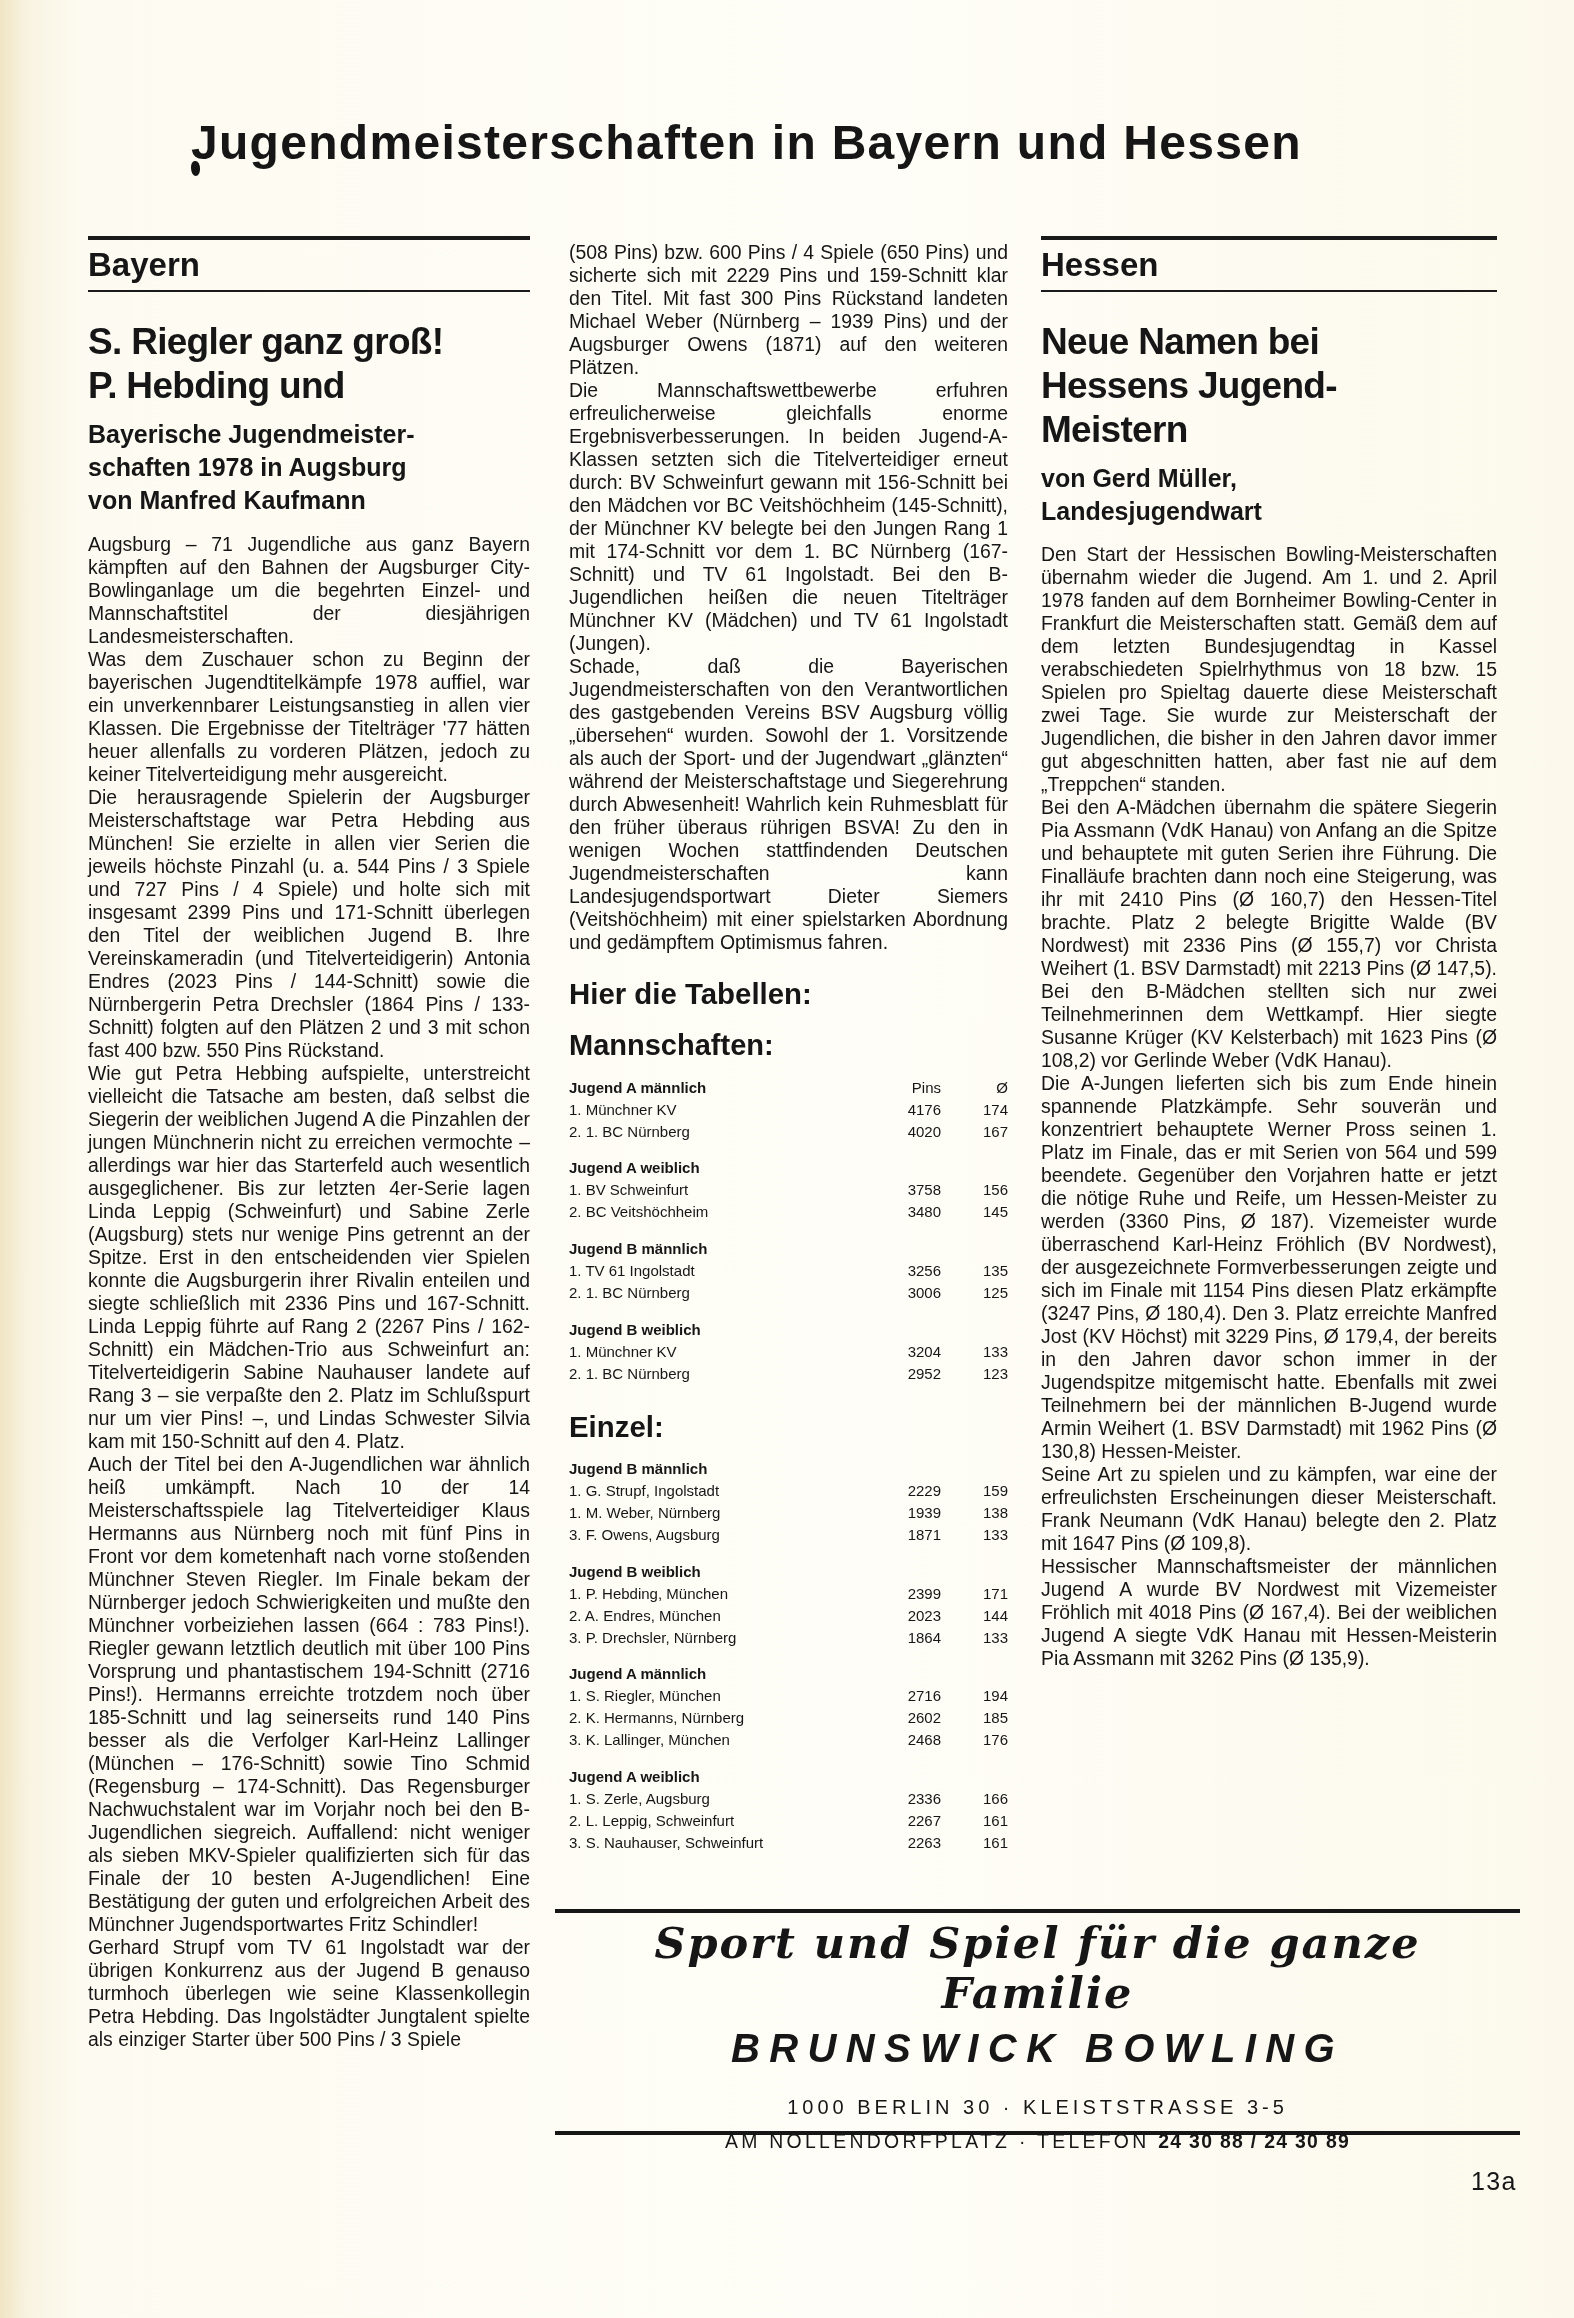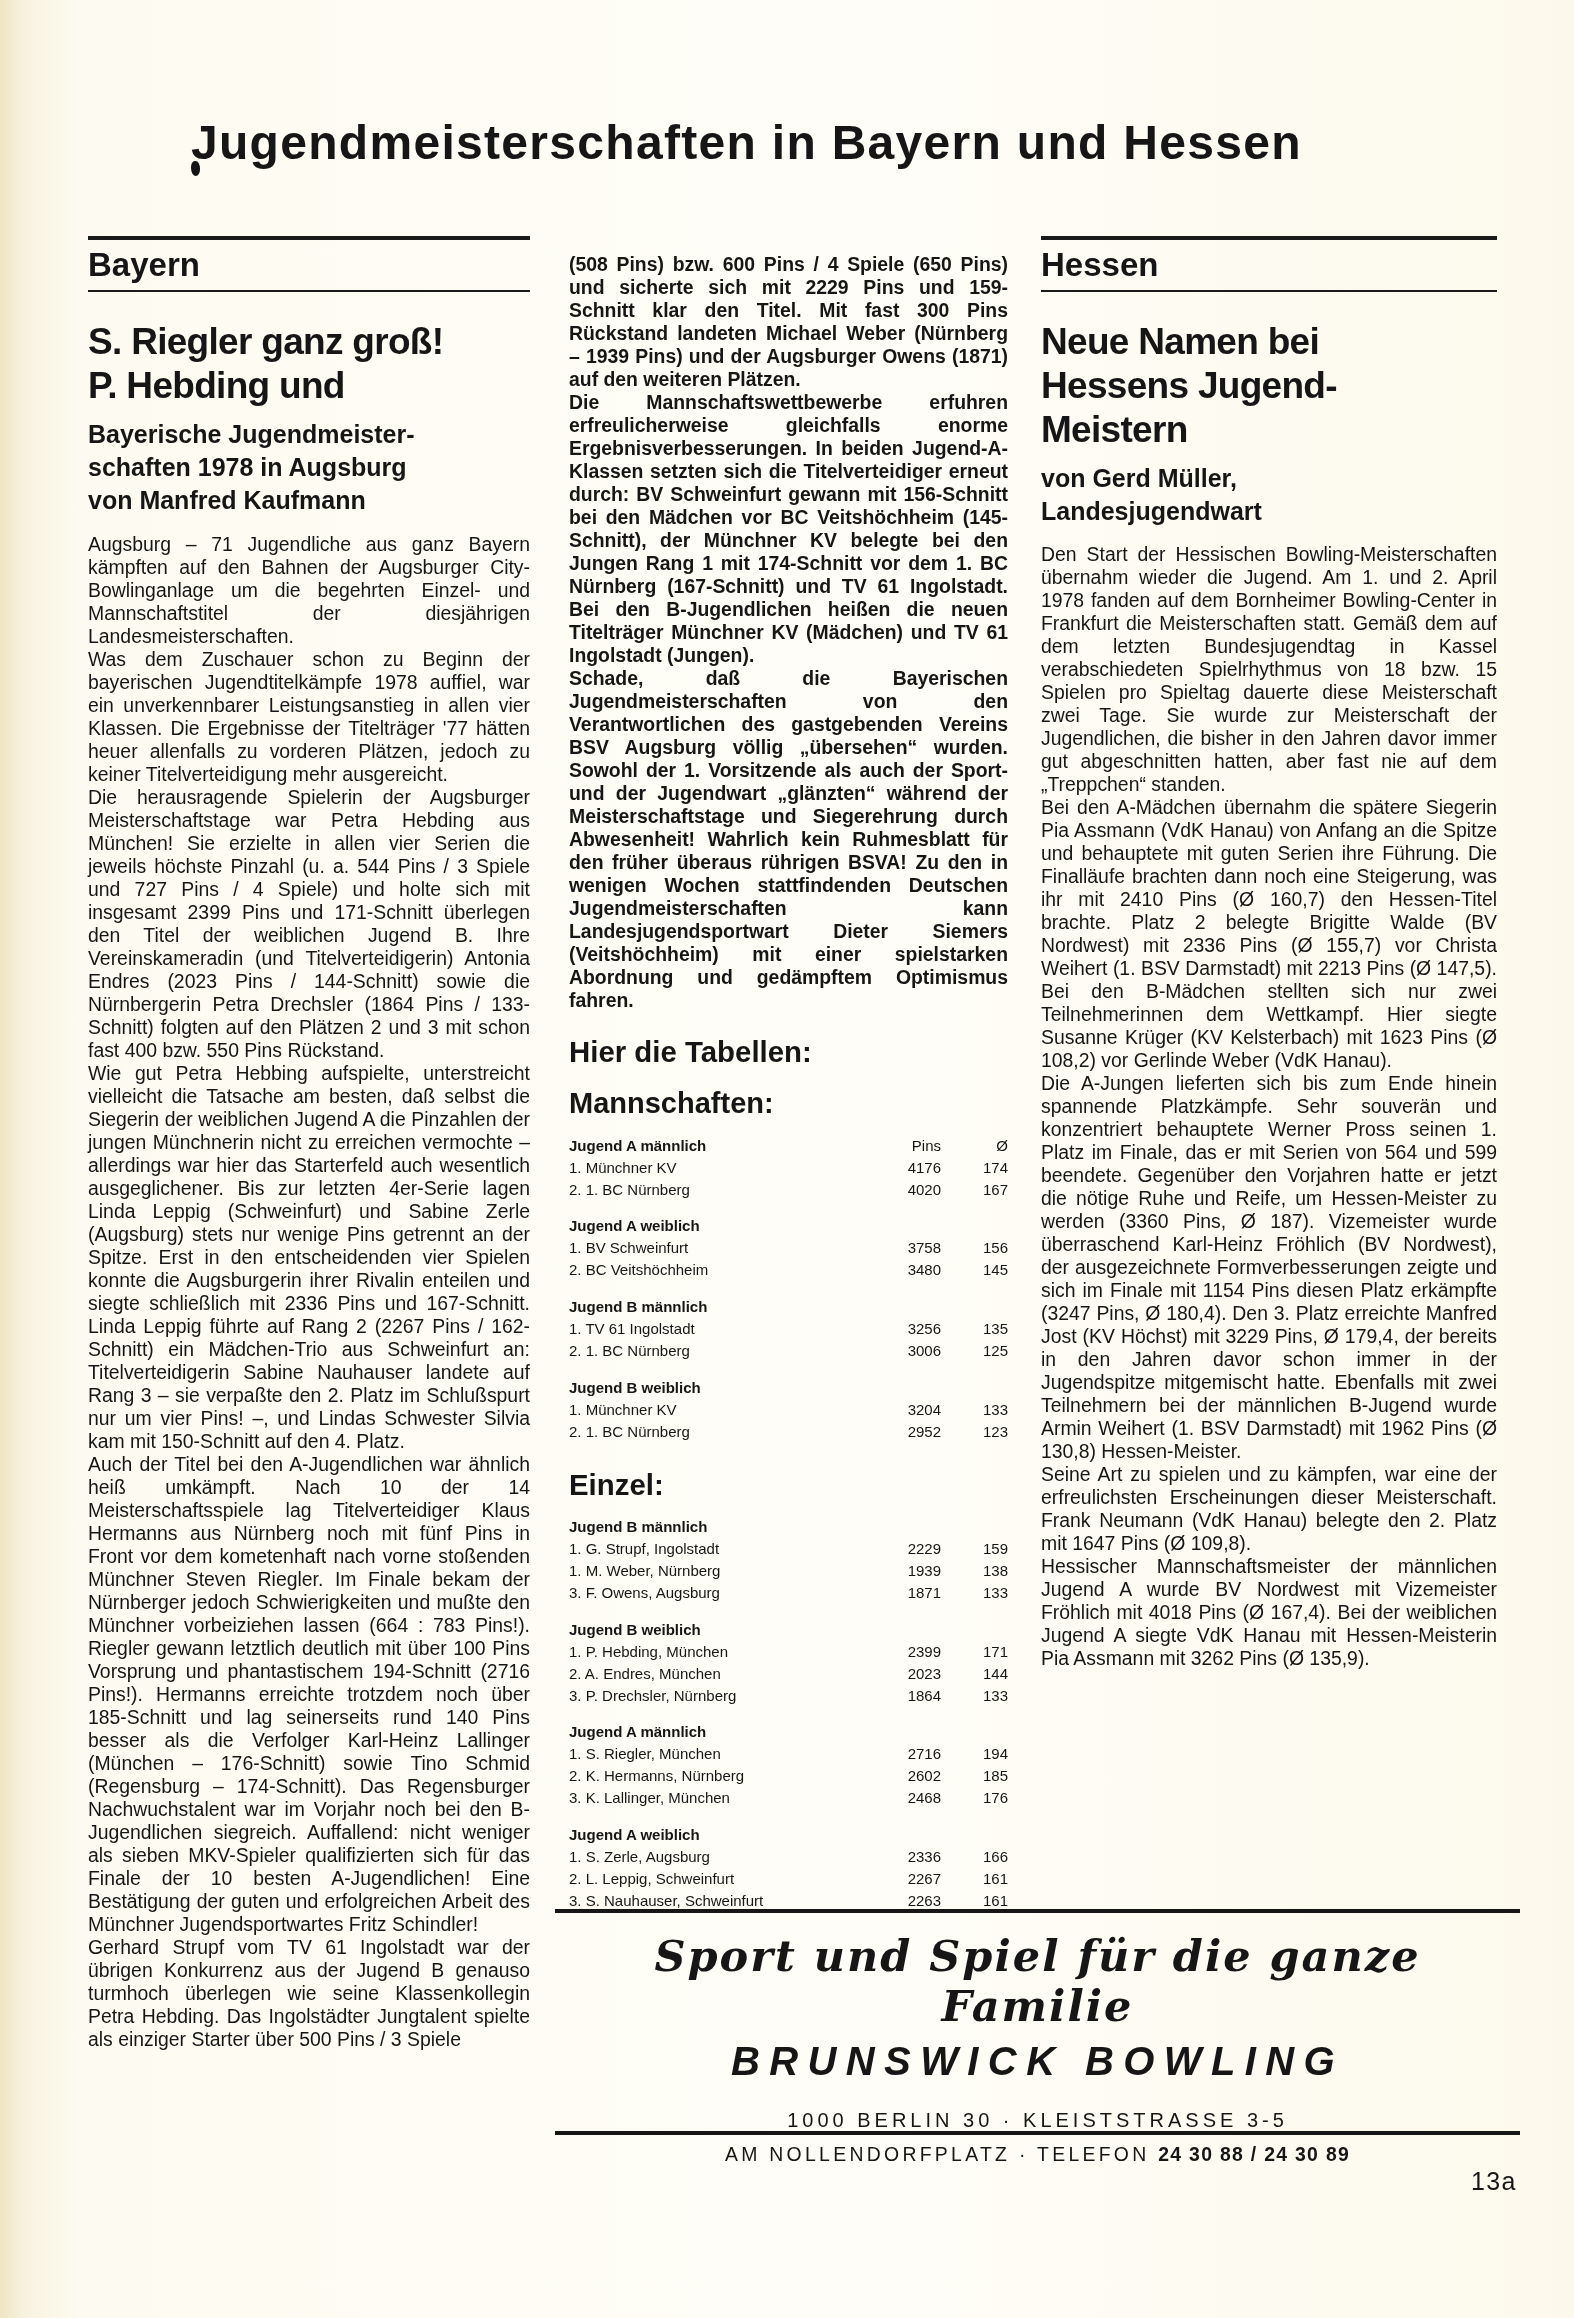--- a/index.html
+++ b/index.html
@@ -15,33 +15,33 @@
   .col-mid{left:569px;width:439px;}
   .col-right{left:1041px;width:456px;}
   .sechead{border-top:4px solid #1a1a1a;border-bottom:2.7px solid #1a1a1a;padding:5.4px 0 5.4px;}
   .sechead h2{margin:0;font-size:33px;line-height:39px;font-weight:700;letter-spacing:0;}
   .art-title{margin-top:28px;font-size:37px;line-height:44px;font-weight:700;letter-spacing:-0.7px;}
   .art-title span{display:block;}
   .art-sub{margin-top:10.7px;font-size:25px;line-height:33px;font-weight:700;}
   .art-sub span{display:block;}
   .body{margin-top:16px;font-size:19.4px;line-height:23px;text-align:justify;}
   .body p{margin:0;}
-  .col-mid .body{margin-top:17px;font-weight:bold;}
+  .col-mid .body{margin-top:5px;}
   .col-right .body{margin-top:14.7px;}
   .tbl-head{margin:23px 0 0;font-size:29.4px;line-height:33px;font-weight:700;}
   .tbl-head.einzel{margin-top:25.4px;}
   .tbl-sub{margin-top:19px;font-size:29px;font-weight:700;}
   .group{margin-top:14.7px;font-size:15px;line-height:22px;}
   .row{display:flex;}
   .row .name{flex:1 1 auto;}
   .row .pins{width:87px;text-align:right;flex:0 0 auto;}
   .row .avg{width:67px;text-align:right;flex:0 0 auto;}
   .row.head .name{font-weight:700;}
   .ad{position:absolute;left:555px;top:1909px;width:965px;height:218px;border-top:4.7px solid #161616;border-bottom:4.7px solid #161616;text-align:center;}
-  .ad .script{margin-top:18px;font-family:"DejaVu Serif",serif;font-style:italic;font-weight:700;font-size:43px;letter-spacing:2px;}
+  .ad .script{margin-top:5px;font-family:"DejaVu Serif",serif;font-style:italic;font-weight:700;font-size:43px;letter-spacing:2px;}
   .ad .brand{margin-top:8px;font-size:40px;font-weight:700;font-style:italic;letter-spacing:9.4px;white-space:nowrap;}
   .ad .addr1{margin-top:25.4px;font-size:20px;letter-spacing:4px;}
   .ad .addr2{margin-top:10.7px;font-size:19.4px;letter-spacing:3.3px;}
   .ad .addr2 .phone{font-weight:700;letter-spacing:1.3px;}
   .pagenum{position:absolute;left:1471px;top:2167px;font-size:25px;letter-spacing:1.3px;}
 </style>
 </head>
 <body>
 
 <div class="page">

